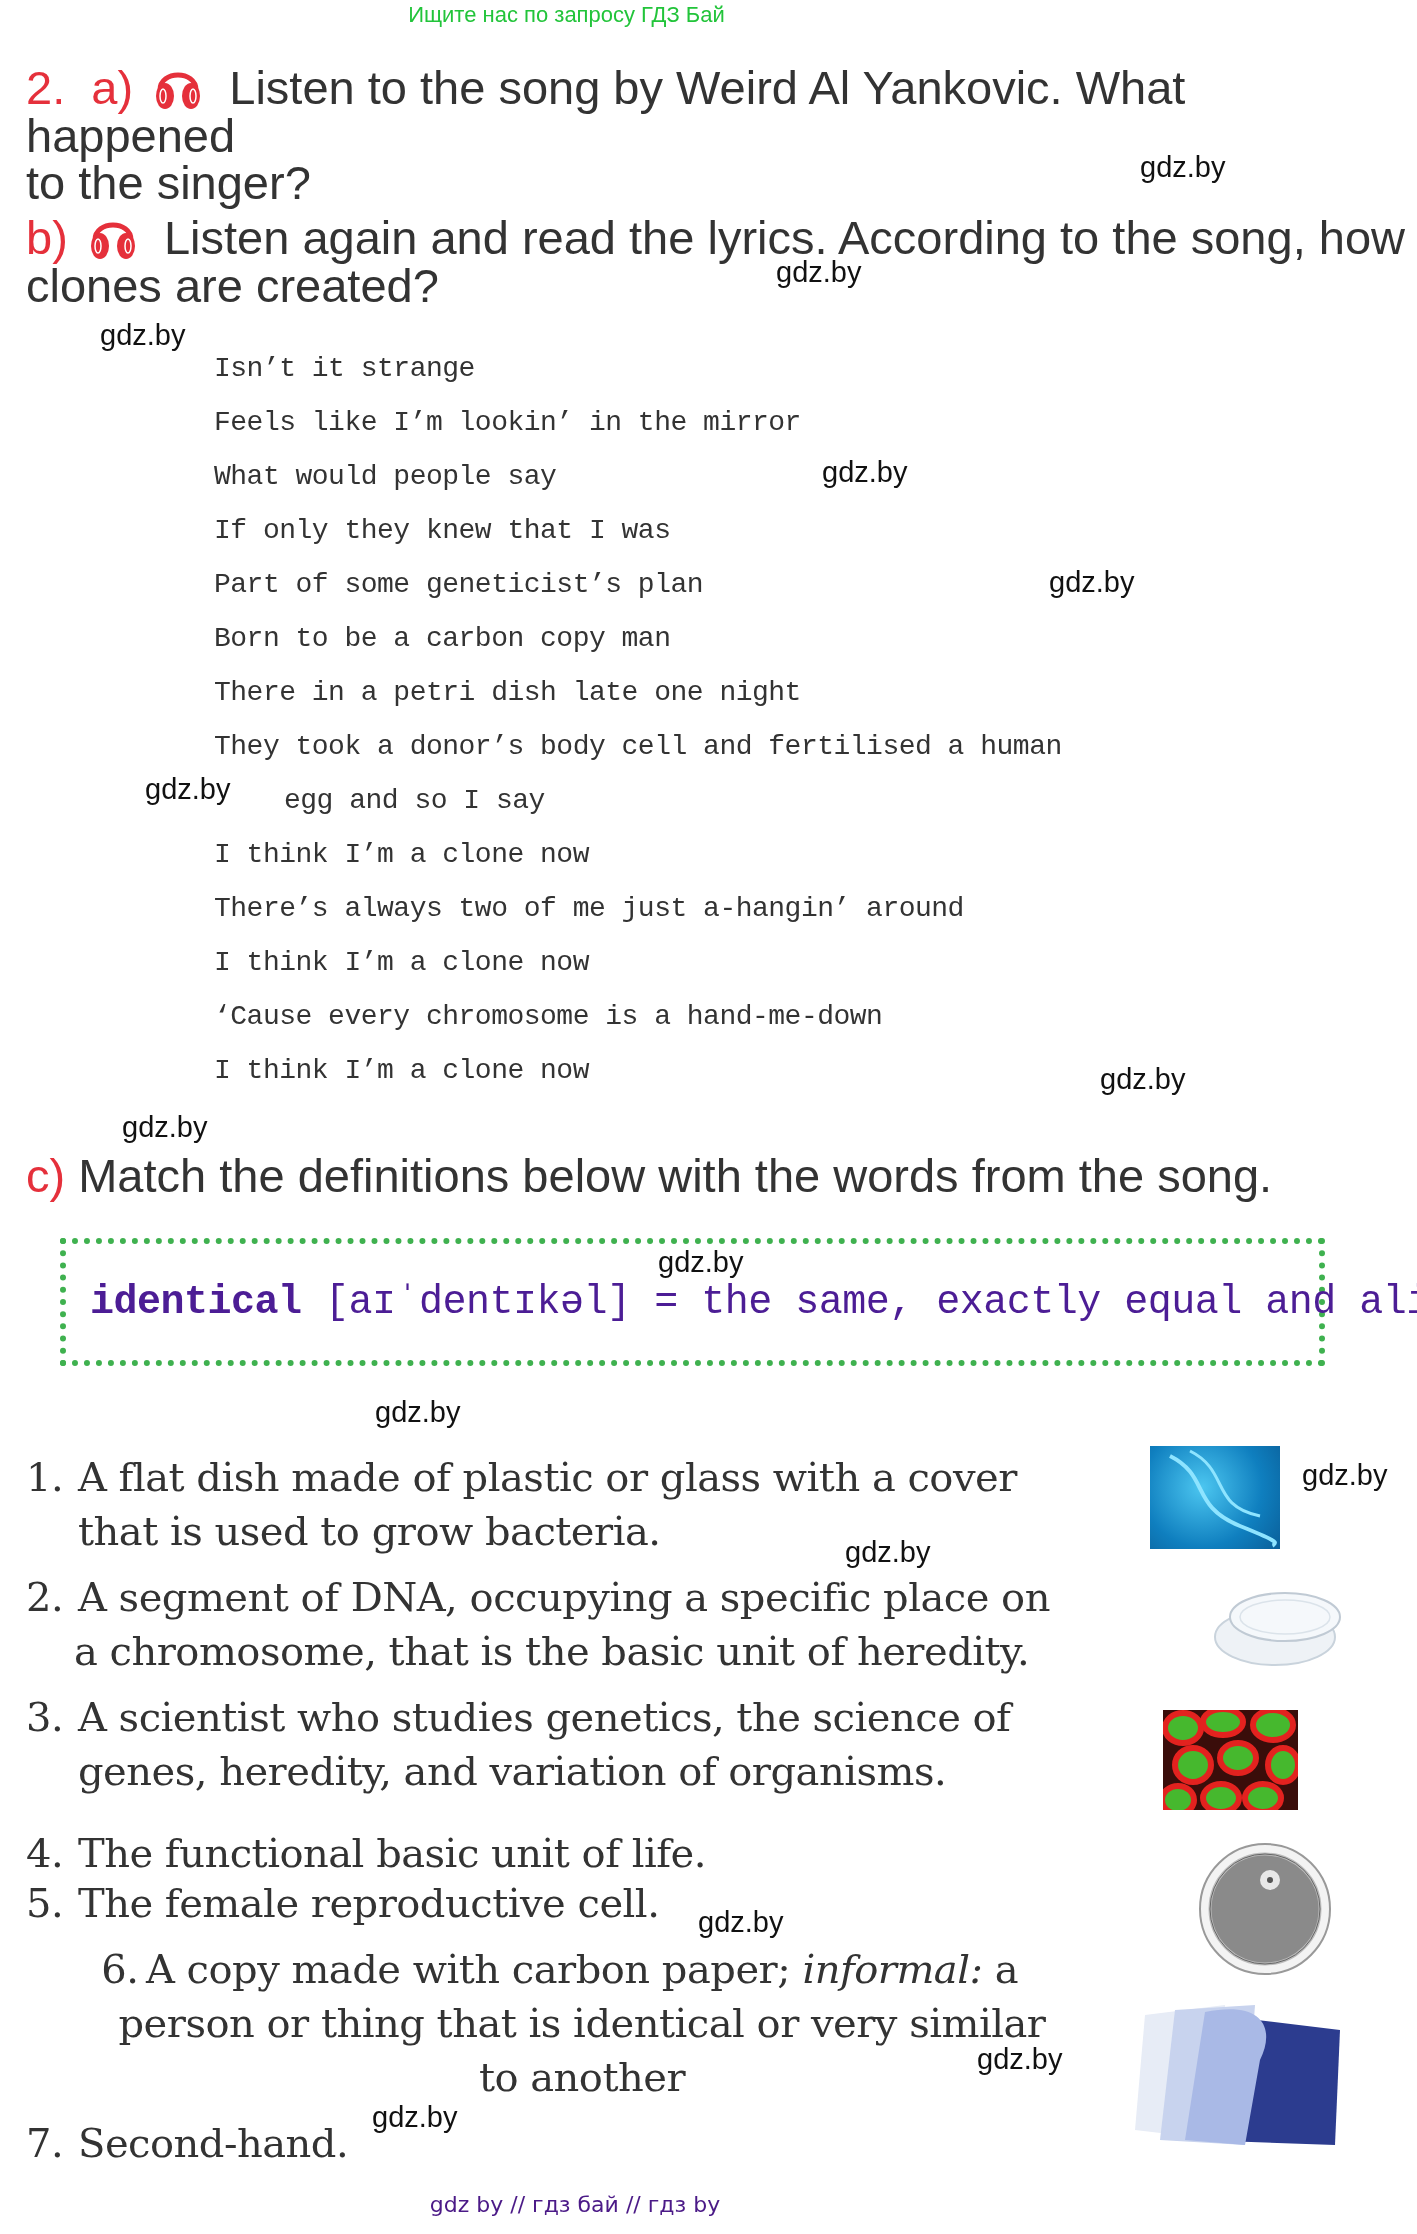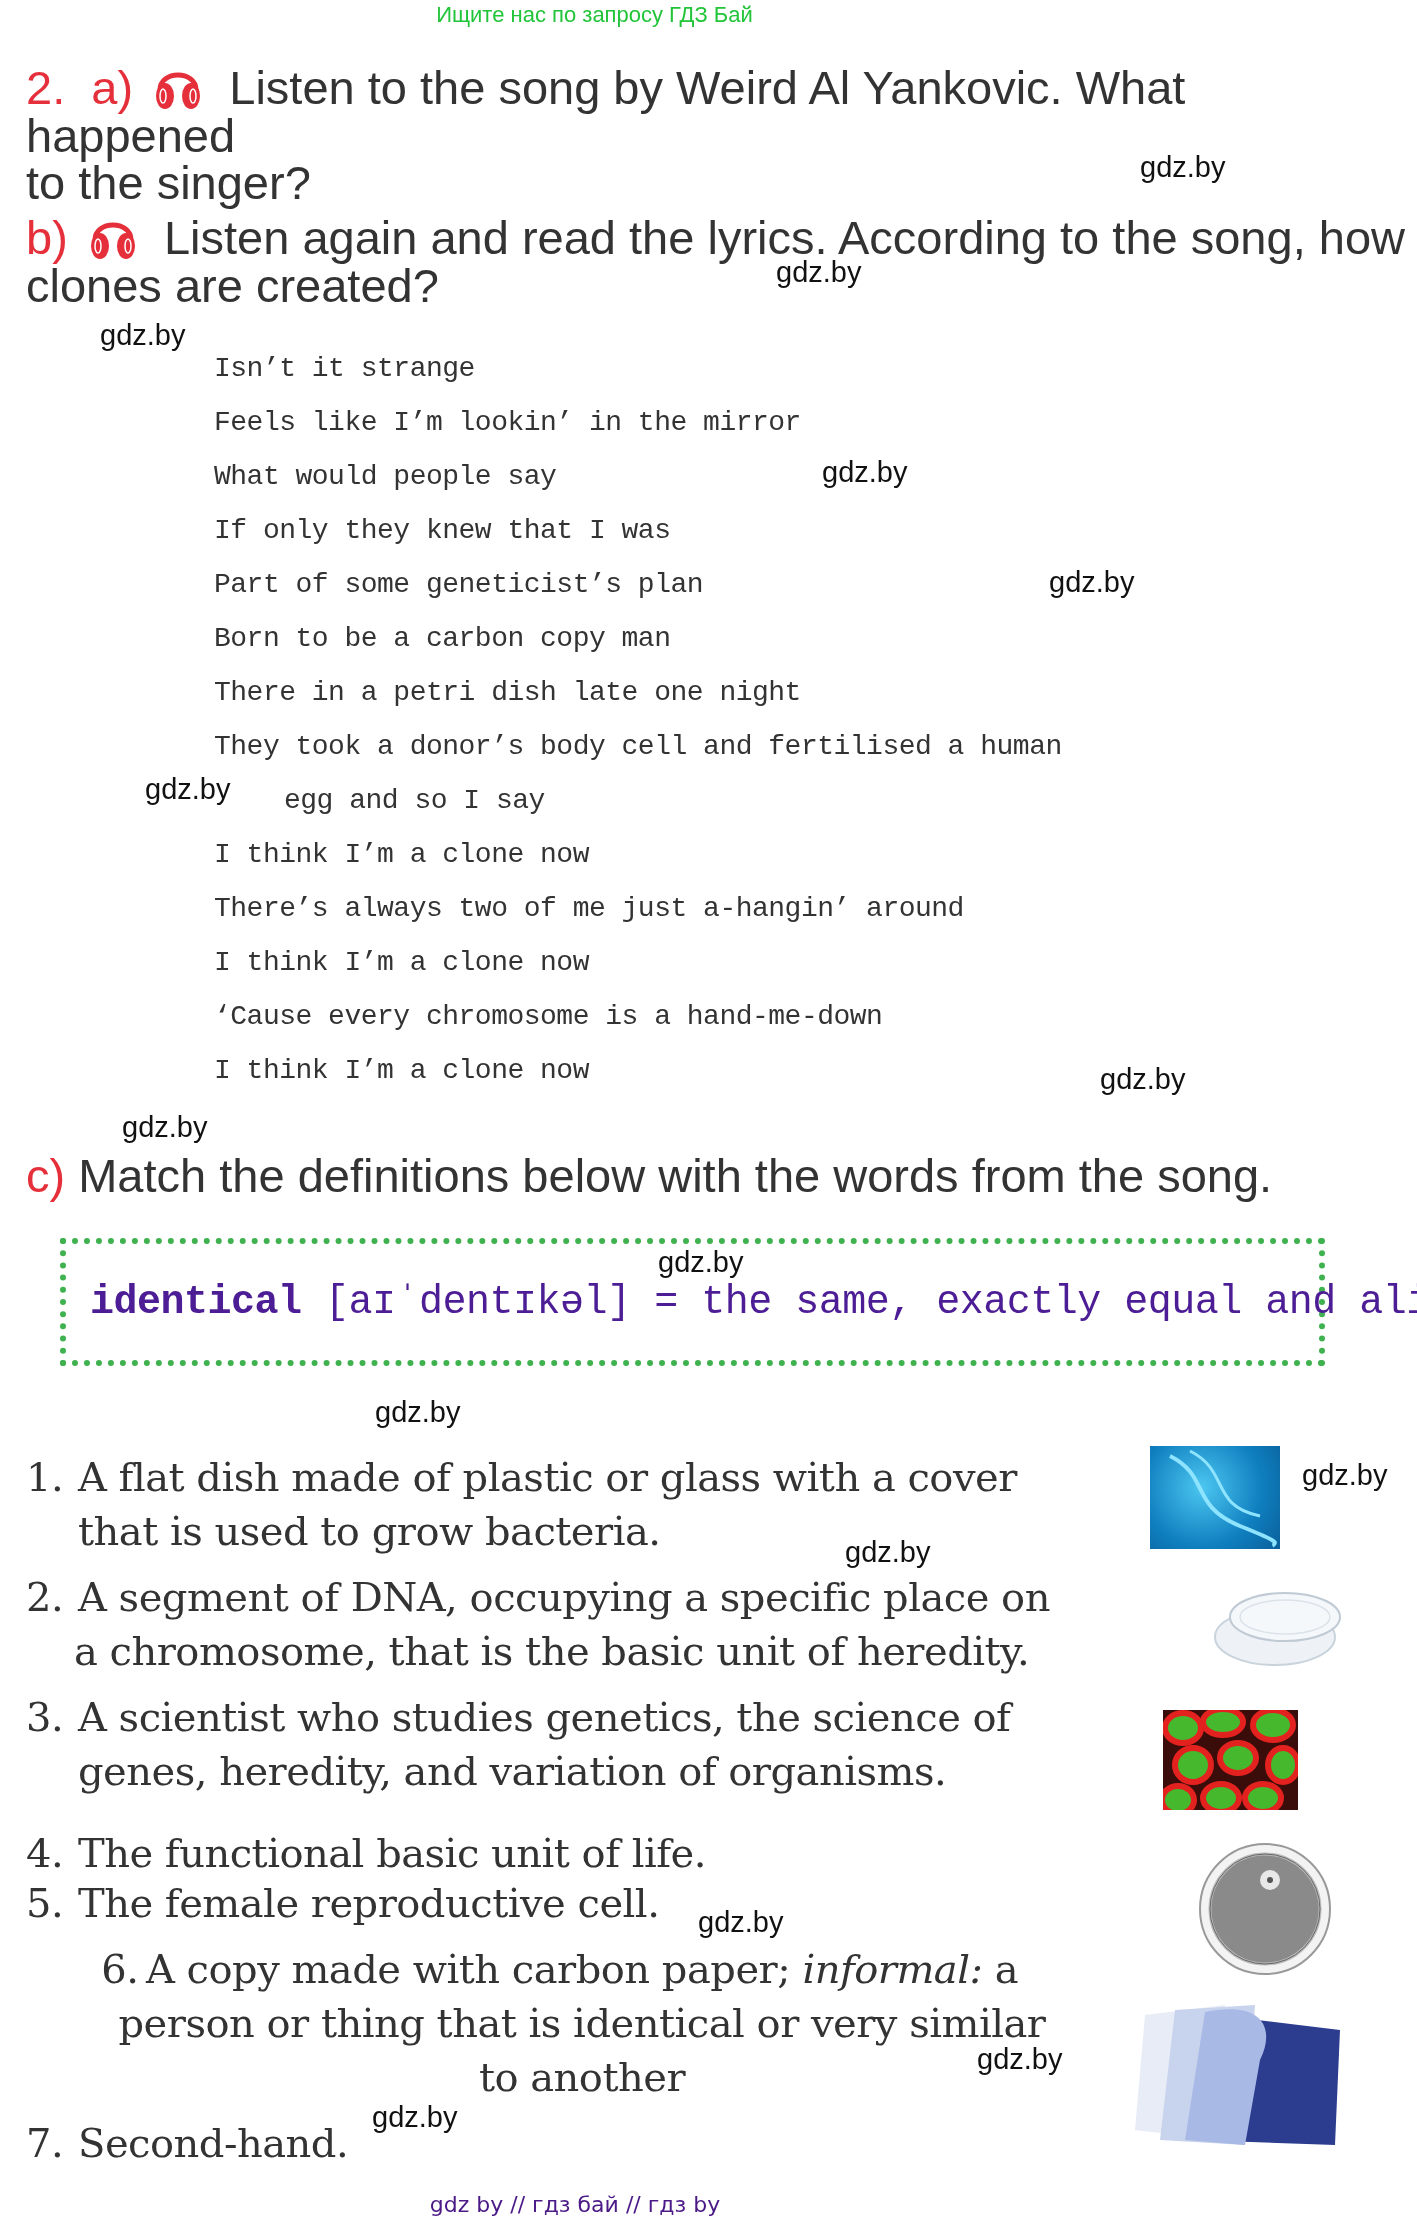--- a/index.html
+++ b/index.html
@@ -1,18 +1,18 @@
 <!DOCTYPE html>
 <html><head>
 <meta charset="utf-8">
 <style>
   html, body { margin: 0; padding: 0; background: #ffffff; }
   body { width: 1417px; height: 2234px; position: relative; overflow: hidden; }
   .abs { position: absolute; }
-  .top-banner { left: 0; width: 1133px; top: 0; text-align: center; font-family: "Liberation Sans", sans-serif; font-size: 22px; color: #22c43a; line-height: 30px; padding-left: 28px; }
+  .top-banner { left: 0; width: 1133px; top: 0; text-align: center; font-family: "Liberation Sans", sans-serif; font-size: 22px; color: #22c43a; line-height: 30px; }
   .footer { left: 0; width: 1150px; top: 2190px; text-align: center; font-family: "DejaVu Sans", sans-serif; font-size: 22px; color: #4b1a87; line-height: 30px; }
   .heading { font-family: "Liberation Sans", sans-serif; font-weight: normal; font-size: 47px; color: #333333; line-height: 47px; }
   .heading .red { color: #e5303b; }
   .hp-icon { display: inline-block; width: 52px; height: 52px; vertical-align: -8px; margin: 0 12px 0 6px; }
   .wm { font-family: "Liberation Sans", sans-serif; font-size: 29px; color: #111; line-height: 34px; }
   .lyric { font-family: Liberation Mono, monospace; font-size: 28px; color: #333; line-height: 54px; left: 214px; letter-spacing: -0.5px; }
   .def-box { left: 60px; top: 1238px; width: 1265px; height: 128px; box-sizing: border-box;
      border: 6px dotted #3fb14f; }
   .def-text { font-family: Liberation Mono, monospace; font-size: 40px; color: #4c1d95; left: 90px; top: 1280px; white-space: nowrap; letter-spacing: -0.5px; }
   .def-text b { font-weight: bold; }

